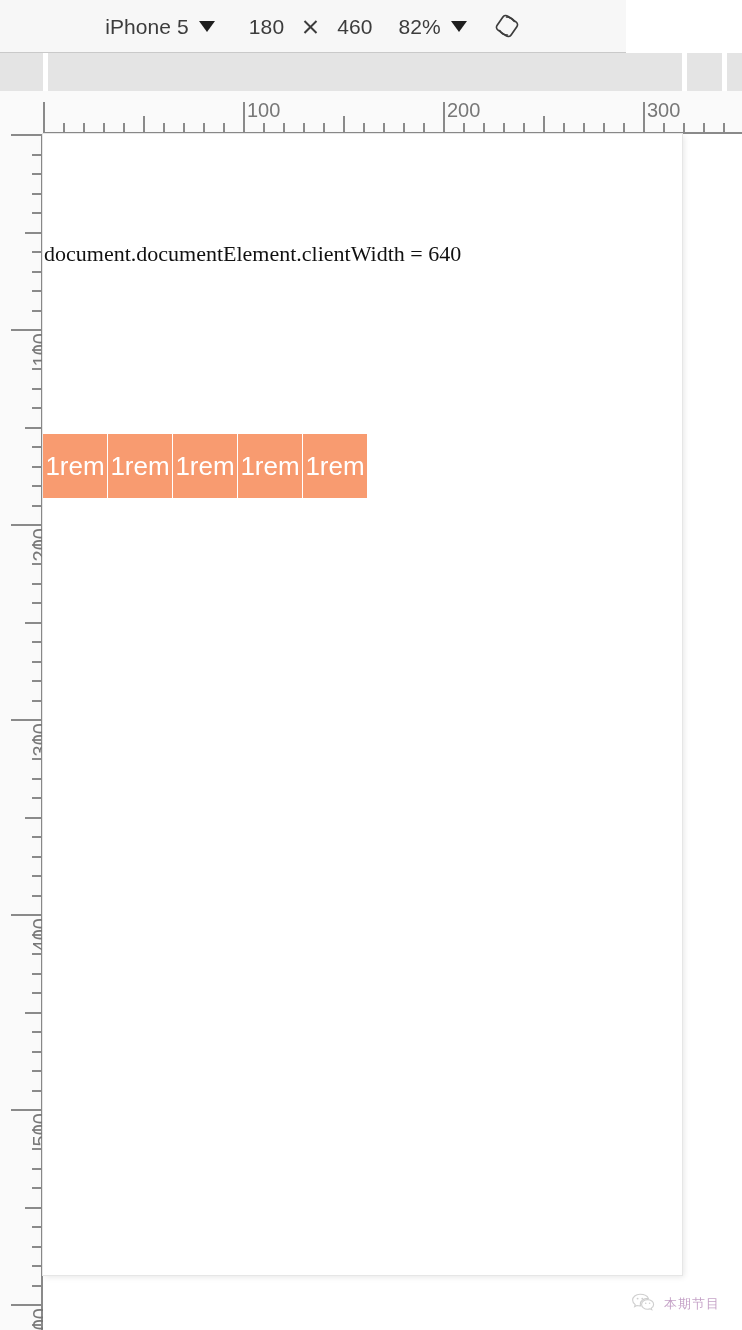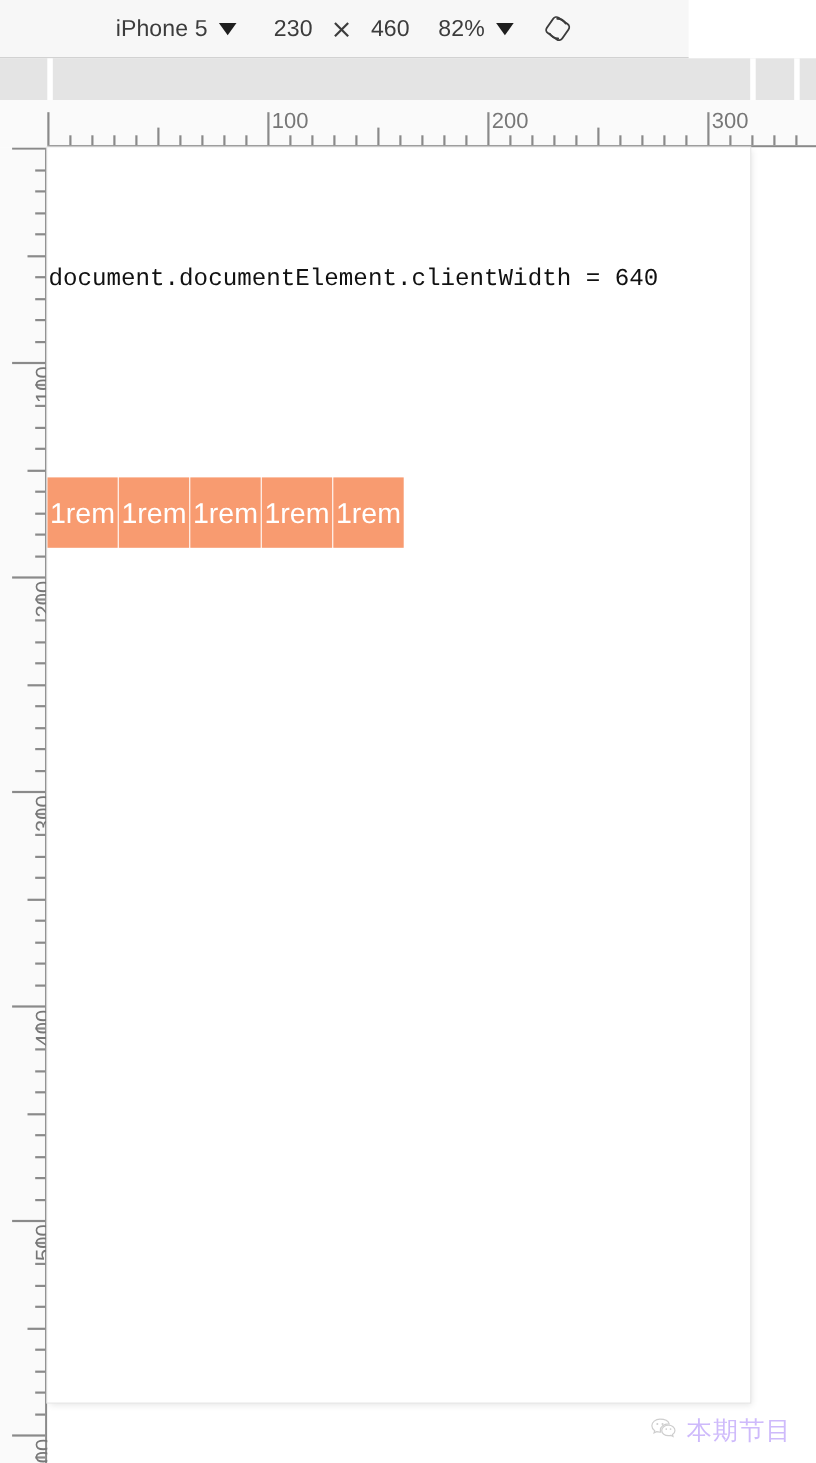--- a/index.html
+++ b/index.html
@@ -176,21 +176,21 @@
     width: 639px;
     padding: 0;
   }
   .info-lines {
     position: absolute;
     left: 1px;
     top: 104px;
     font-size: 22px;
     line-height: 32px;
     color: #111111;
-    font-family: Liberation Mono, monospace;
+    font-family: Liberation Serif, serif;
     white-space: nowrap;
   }
   .info-lines div { margin: 0; padding: 0; }
 
   #rem-boxes {
     position: absolute;
     left: 0px;
     top: 300px;
     display: flex;
     flex-direction: row;
@@ -213,40 +213,40 @@
   
   #watermark {
     position: absolute;
     right: 22px;
     bottom: 14px;
     display: flex;
     align-items: center;
     opacity: 0.42;
   }
   #watermark .wm-text {
-    font-size: 23px;
-    color: #8b5cf6;
+    font-size: 13px;
+    color: #701a75;
     margin-left: 9px;
     font-family: "Liberation Sans", sans-serif;
     letter-spacing: 1px;
   }
 </style>
 </head>
 <body>
 
 <div id="device-toolbar">
   <div class="tb-group">
     <span class="tb-label">iPhone 5</span>
     <span class="caret-down"></span>
   </div>
 
   <div class="tb-gap-lg"></div>
 
   <div class="tb-group">
-    <span class="tb-label">230</span>
+    <span class="tb-label">180</span>
   </div>
 
   <div class="tb-gap-sm"></div>
   <span class="times-x"></span>
   <div class="tb-gap-sm"></div>
 
   <div class="tb-group">
     <span class="tb-label">460</span>
   </div>
 

